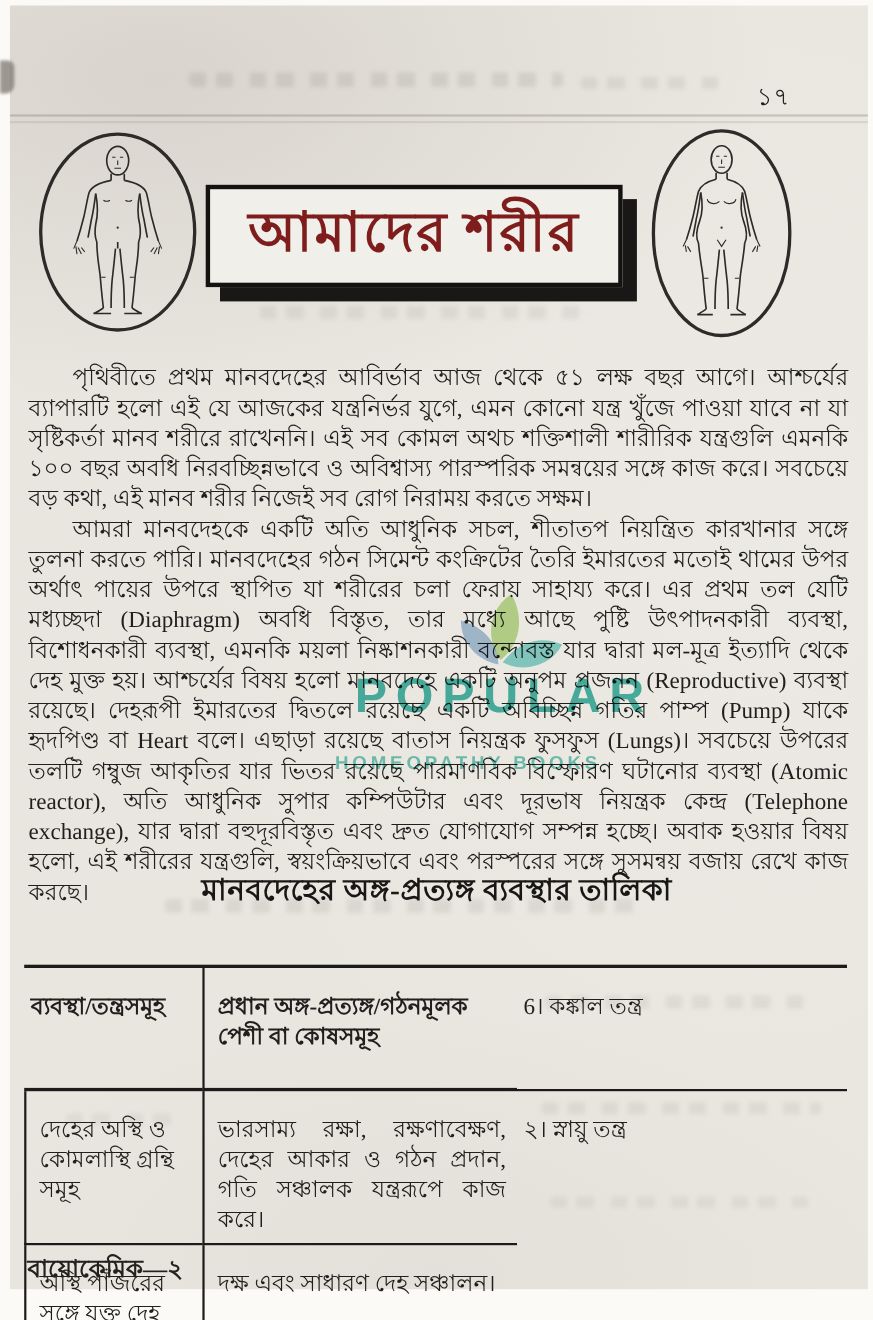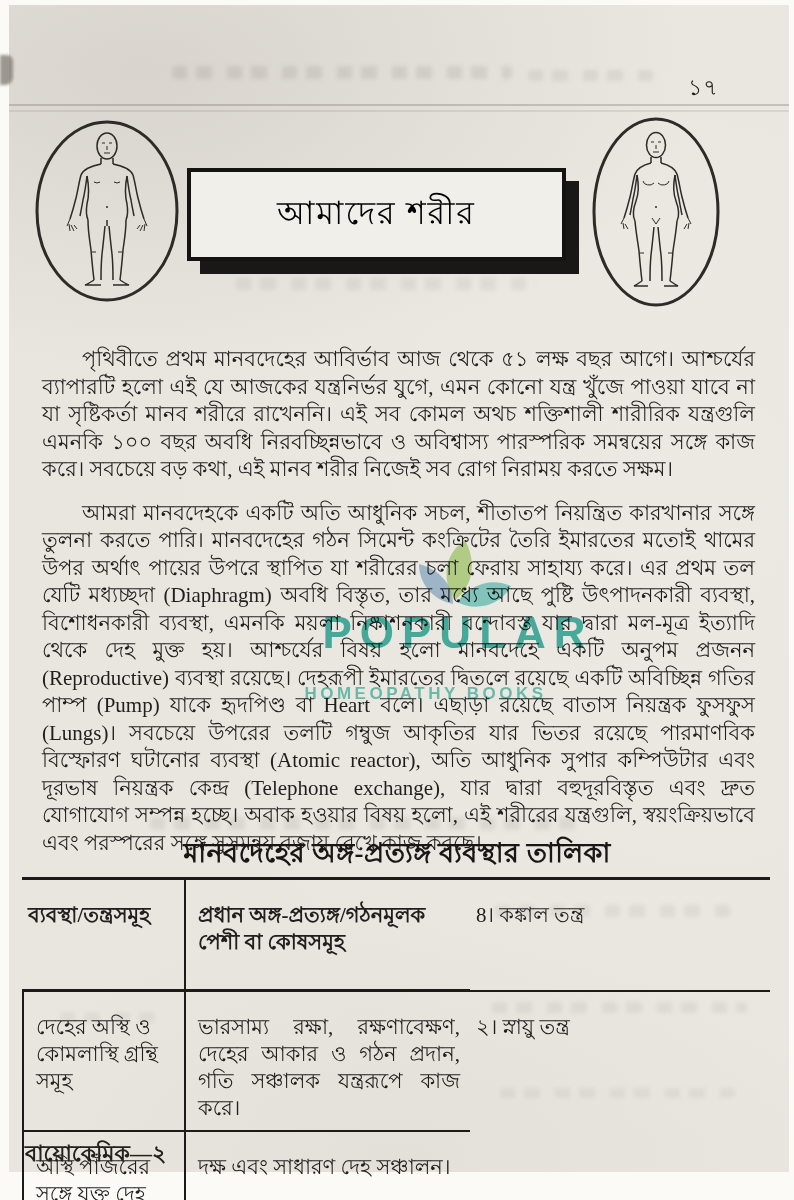--- a/index.html
+++ b/index.html
@@ -51,29 +51,29 @@
   .oval-fig.male{left:34px;top:119px;}
   .oval-fig.female{left:591px;top:117px;}
 
   .title-box{
     position:absolute;left:187px;top:168px;width:371px;height:85px;
     background:#f1efe9;border:4px solid #141311;
     box-shadow:13px 13px 0 #191816;
     display:flex;align-items:center;justify-content:center;
   }
   .title-box .t{
-    font-size:32px;font-weight:normal;letter-spacing:2px;color:#000000;
+    font-size:50px;font-weight:bold;letter-spacing:2px;color:#7f1d1d;
     white-space:nowrap;
   }
 
   .body-text{
     position:absolute;left:26px;top:330px;width:745px;
     font-size:21px;line-height:27.5px;text-align:justify;color:#201f1d;
   }
-  .body-text p{margin:16px;text-indent:40px;}
+  .body-text p{margin:0;text-indent:40px;}
 
   .watermark{
     position:absolute;left:303px;top:530px;width:310px;height:135px;
     mix-blend-mode:multiply;pointer-events:none;
   }
   .watermark .leaves{position:absolute;left:96px;top:-2px;}
   .wm1{
     position:absolute;left:0px;top:78px;width:310px;text-align:center;
     font-family:"Liberation Sans","DejaVu Sans",sans-serif;
     font-size:44px;font-weight:800;letter-spacing:8px;color:rgba(36,171,156,.82);
@@ -81,21 +81,21 @@
   }
   .wm2{
     position:absolute;left:0px;top:126px;width:245px;text-align:center;
     font-family:"Liberation Sans","DejaVu Sans",sans-serif;
     font-size:17px;font-weight:700;letter-spacing:3.5px;color:rgba(70,186,170,.75);
     white-space:nowrap;
     margin-top:28px;
   }
 
   .table-heading{
-    position:absolute;left:0;top:832px;width:794px;text-align:center;
+    position:absolute;left:0;top:788px;width:794px;text-align:center;
     font-size:27px;font-weight:bold;color:#181715;letter-spacing:.5px;
   }
 
   .systems-table{
     position:absolute;left:22px;top:877px;width:748px;
     border-top:3.5px solid #1c1b19;border-bottom:3.5px solid #1c1b19;
     display:grid;grid-template-columns:162px 286px 300px;
     font-size:21px;line-height:27px;color:#201f1d;
   }
   .cell{padding:22px 10px 8px 6px;box-sizing:border-box;}
@@ -205,21 +205,21 @@
     <div class="wm1">POPULAR</div>
     <div class="wm2">HOMEOPATHY BOOKS</div>
   </div>
 
   <div class="table-heading">মানবদেহের অঙ্গ-প্রত্যঙ্গ ব্যবস্থার তালিকা</div>
 
   <div class="systems-table">
     <div class="cell hd c1">ব্যবস্থা/তন্ত্রসমূহ</div>
     <div class="cell hd c2">প্রধান অঙ্গ-প্রত্যঙ্গ/গঠনমূলক পেশী বা কোষসমূহ</div>
 
-    <div class="cell r1 c1">8। কঙ্কাল তন্ত্র</div>
+    <div class="cell r1 c1">6। কঙ্কাল তন্ত্র</div>
     <div class="cell r1 c2">দেহের অস্থি ও কোমলাস্থি গ্রন্থি সমূহ</div>
     <div class="cell r1 c3 bodycell">ভারসাম্য রক্ষা, রক্ষণাবেক্ষণ, দেহের আকার ও গঠন প্রদান, গতি সঞ্চালক যন্ত্ররূপে কাজ করে।</div>
 
     <div class="cell r2 c1">২। স্নায়ু তন্ত্র</div>
     <div class="cell r2 c2">অস্থি পাঁজরের সঙ্গে যুক্ত দেহ পেশী।</div>
     <div class="cell r2 c3 bodycell">দক্ষ এবং সাধারণ দেহ সঞ্চালন।</div>
   </div>
 
   <div class="footer-sig">বায়োকেমিক—২</div>
 

